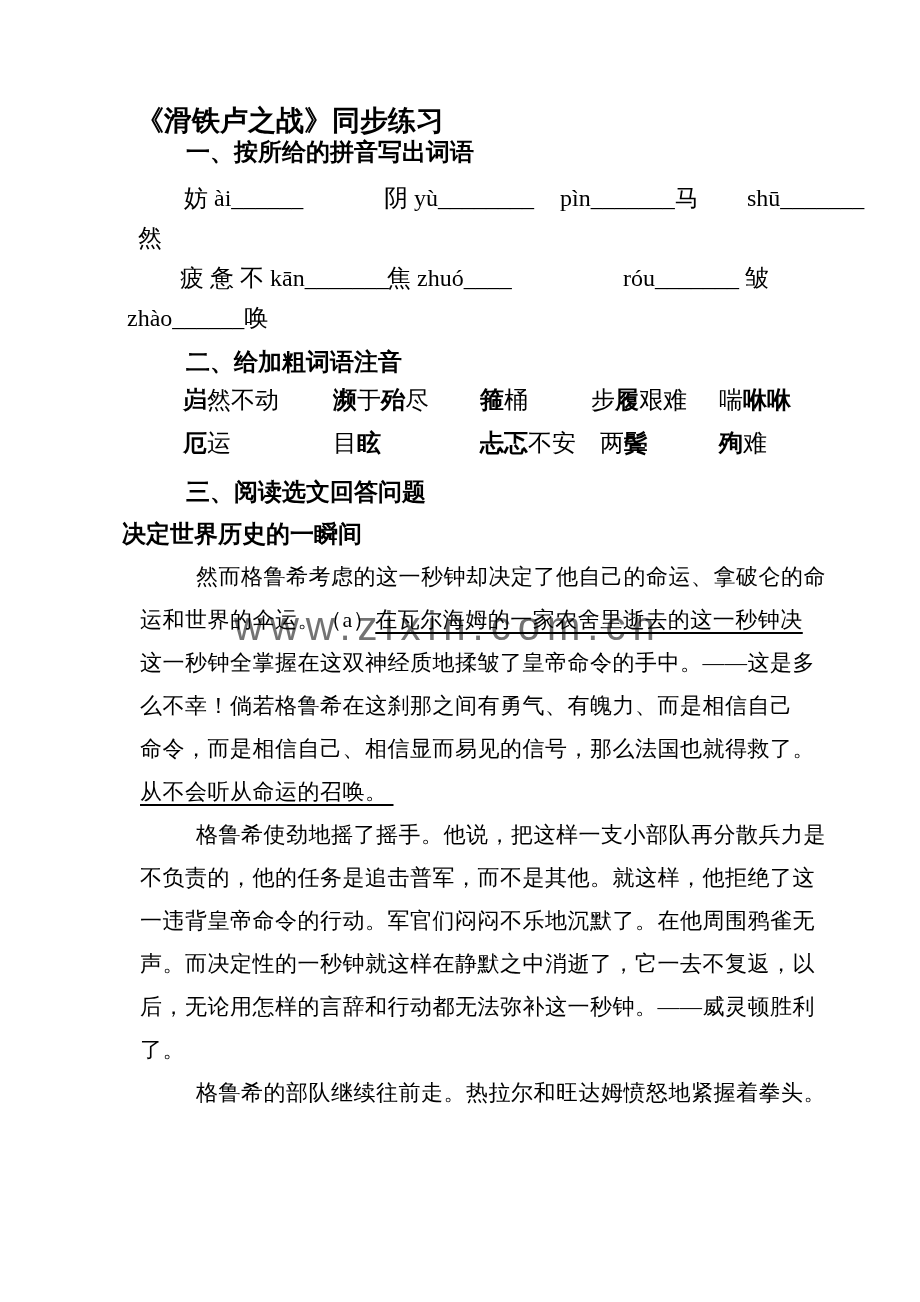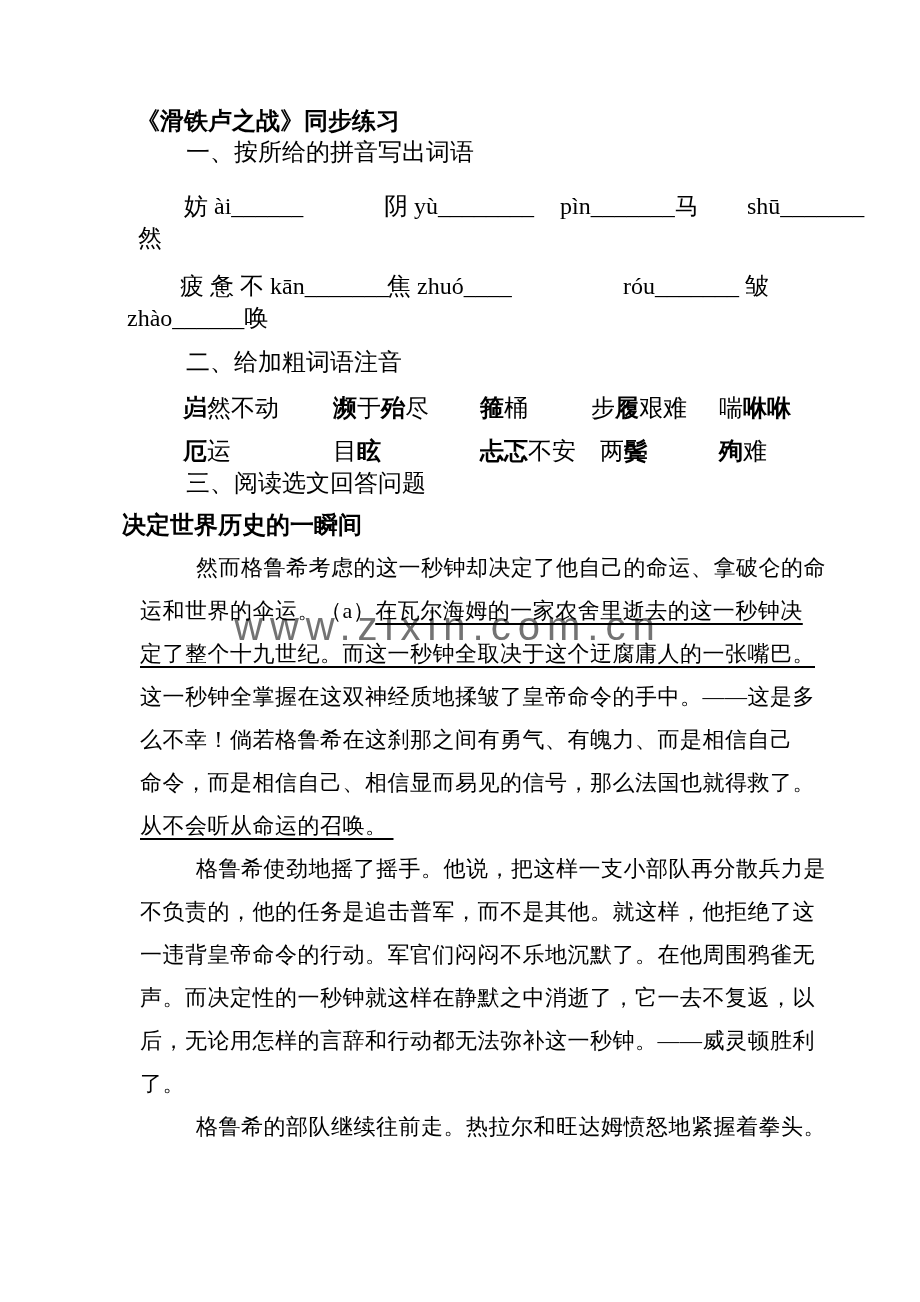--- a/index.html
+++ b/index.html
@@ -21,34 +21,34 @@
     z-index:0;
     white-space:nowrap;
   }
   .content{
     position:absolute;
     left:122px;top:105px;
     width:735px;
     z-index:1;
   }
   .doc-title{
-    font-size:24px;font-weight:bold;line-height:32px;
+    font-size:28px;font-weight:bold;line-height:32px;
     margin-left:14px;white-space:nowrap;
   }
   .sec-heading{
-    font-size:24px;font-weight:normal;line-height:30px;
+    font-size:24px;font-weight:bold;line-height:30px;
     margin-left:64px;white-space:nowrap;
   }
   .row{
     position:relative;height:30px;line-height:30px;
     font-size:24px;white-space:nowrap;
   }
-  .row .abs{position:absolute;top:8px;}
+  .row .abs{position:absolute;top:0;}
   .mt16{margin-top:16px}.mt10{margin-top:10px}.mt14{margin-top:14px}
-  .mt8{margin-top:8px}.mt13{margin-top:13px}.mt19{margin-top:10px}.mt12{margin-top:12px}
+  .mt8{margin-top:8px}.mt13{margin-top:13px}.mt19{margin-top:19px}.mt12{margin-top:12px}
   .wrap-line{font-size:24px;line-height:30px;white-space:nowrap;}
   .center-title{
     font-size:24px;font-weight:bold;line-height:30px;
     text-align:left;white-space:nowrap;
   }
   .body-block{margin-top:6px;}
   .line{
     font-size:22px;line-height:43px;
     letter-spacing:0.5px;white-space:nowrap;margin-left:18px;
   }
@@ -101,21 +101,20 @@
       <span class="abs" style="left:597px"><span class="b">殉</span><span>难</span></span>
     </div>
 
     <div class="sec-heading mt19">三、阅读选文回答问题</div>
 
     <div class="center-title mt12">决定世界历史的一瞬间</div>
 
     <div class="body-block">
       <div class="line indent"><span>然而格鲁希考虑的这一秒钟却决定了他自己的命运、拿破仑的命</span></div>
       <div class="line"><span>运和世界的伞运。（a）</span><span class="u">在瓦尔海姆的一家农舍里逝去的这一秒钟决</span></div>
-      <div class="line"><span class="u">定了整个十九世纪。而这一秒钟全取决于这个迂腐庸人的一张嘴巴。</span></div>
       <div class="line"><span>这一秒钟全掌握在这双神经质地揉皱了皇帝命令的手中。——这是多</span></div>
       <div class="line"><span>么不幸！倘若格鲁希在这刹那之间有勇气、有魄力、而是相信自己</span></div>
       <div class="line"><span>命令，而是相信自己、相信显而易见的信号，那么法国也就得救了。</span></div>
       <div class="line"><span class="u">从不会听从命运的召唤。&nbsp;</span></div>
       <div class="line indent"><span>格鲁希使劲地摇了摇手。他说，把这样一支小部队再分散兵力是</span></div>
       <div class="line"><span>不负责的，他的任务是追击普军，而不是其他。就这样，他拒绝了这</span></div>
       <div class="line"><span>一违背皇帝命令的行动。军官们闷闷不乐地沉默了。在他周围鸦雀无</span></div>
       <div class="line"><span>声。而决定性的一秒钟就这样在静默之中消逝了，它一去不复返，以</span></div>
       <div class="line"><span>后，无论用怎样的言辞和行动都无法弥补这一秒钟。——威灵顿胜利</span></div>
       <div class="line"><span>了。</span></div>

